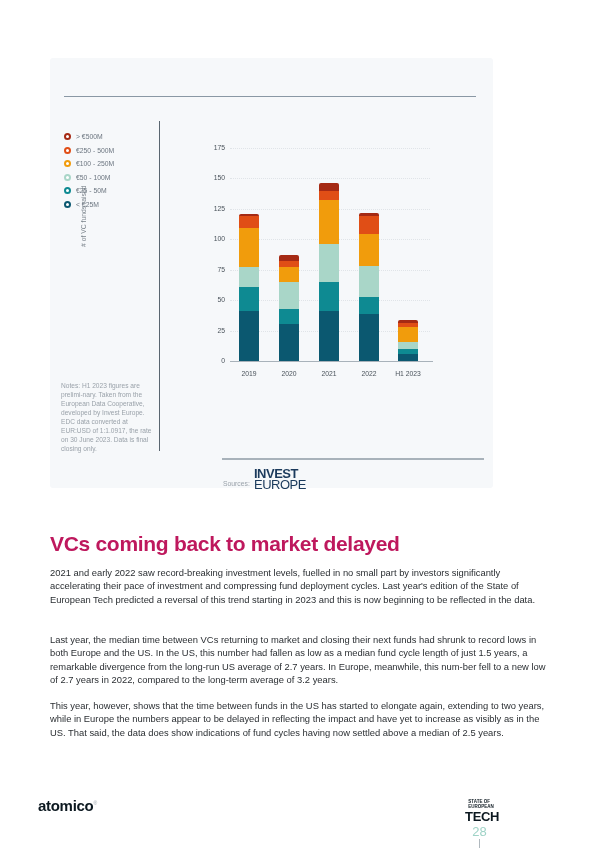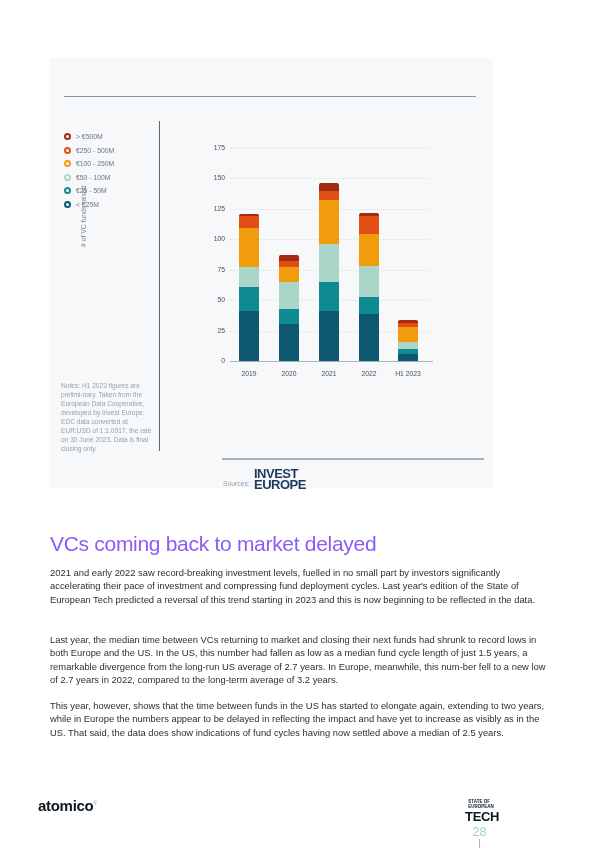--- a/index.html
+++ b/index.html
@@ -22,23 +22,23 @@
   .gridline { position: absolute; left: 180px; width: 250px; height: 0; border-top: 1px dotted #e0e4e8; }
   .baseline { position: absolute; left: 180px; width: 255px; height: 1px; background: #a8b2ba; top: 361px; }
   .bar { position: absolute; width: 20px; display: flex; flex-direction: column-reverse; border-radius: 2px 2px 0 0; overflow: hidden; }
   .seg { width: 100%; }
   .xtick { position: absolute; font-size: 6.8px; color: #4a535b; width: 40px; text-align: center; top: 370px; }
 
   .src-rule { position: absolute; left: 172px; top: 400px; width: 262px; height: 2px; background: #a8b2ba; }
   .sources { position: absolute; left: 173px; top: 422px; font-size: 6.8px; color: #9aa2aa; }
   .ie-logo { position: absolute; left: 204px; top: 410px; color: #1b3a5c; line-height: 11px; }
   .ie-invest { font-size: 13px; font-weight: bold; letter-spacing: -0.5px; }
-  .ie-europe { font-size: 13px; letter-spacing: -0.5px; font-weight: bold; }
+  .ie-europe { font-size: 13px; letter-spacing: -0.5px; }
 
-  .heading { position: absolute; left: 50px; top: 532px; font-size: 21px; font-weight: normal; color: #8b5cf6; letter-spacing: -0.3px; }
+  .heading { position: absolute; left: 50px; top: 532px; font-size: 21px; font-weight: bold; color: #be185d; letter-spacing: -0.3px; }
   .para { position: absolute; left: 50px; width: 500px; font-size: 9.4px; line-height: 13.4px; color: #2b2f33; }
 
   .footer-logo { position: absolute; left: 38px; top: 797px; font-size: 15px; font-weight: bold; color: #0c1820; letter-spacing: -0.3px; }
   .footer-logo sup { font-size: 5px; color: #9aa2aa; font-weight: normal; }
   .footer-brand { position: absolute; left: 465px; top: 799px; display: flex; align-items: center; flex-direction: column; }
   .brand-small { font-size: 4.5px; line-height: 5px; font-weight: bold; color: #0c1820; margin-right: 2px; }
   .brand-tech { font-size: 13px; font-weight: bold; color: #0c1820; letter-spacing: -0.3px; }
   .brand-year { font-size: 13px; color: #9fd3c7; margin-right: 5px; }
   .brand-sep { width: 1px; height: 14px; background: #b0b8be; margin-right: 5px; }
   .page-num { font-size: 11px; color: #3a4248; }

